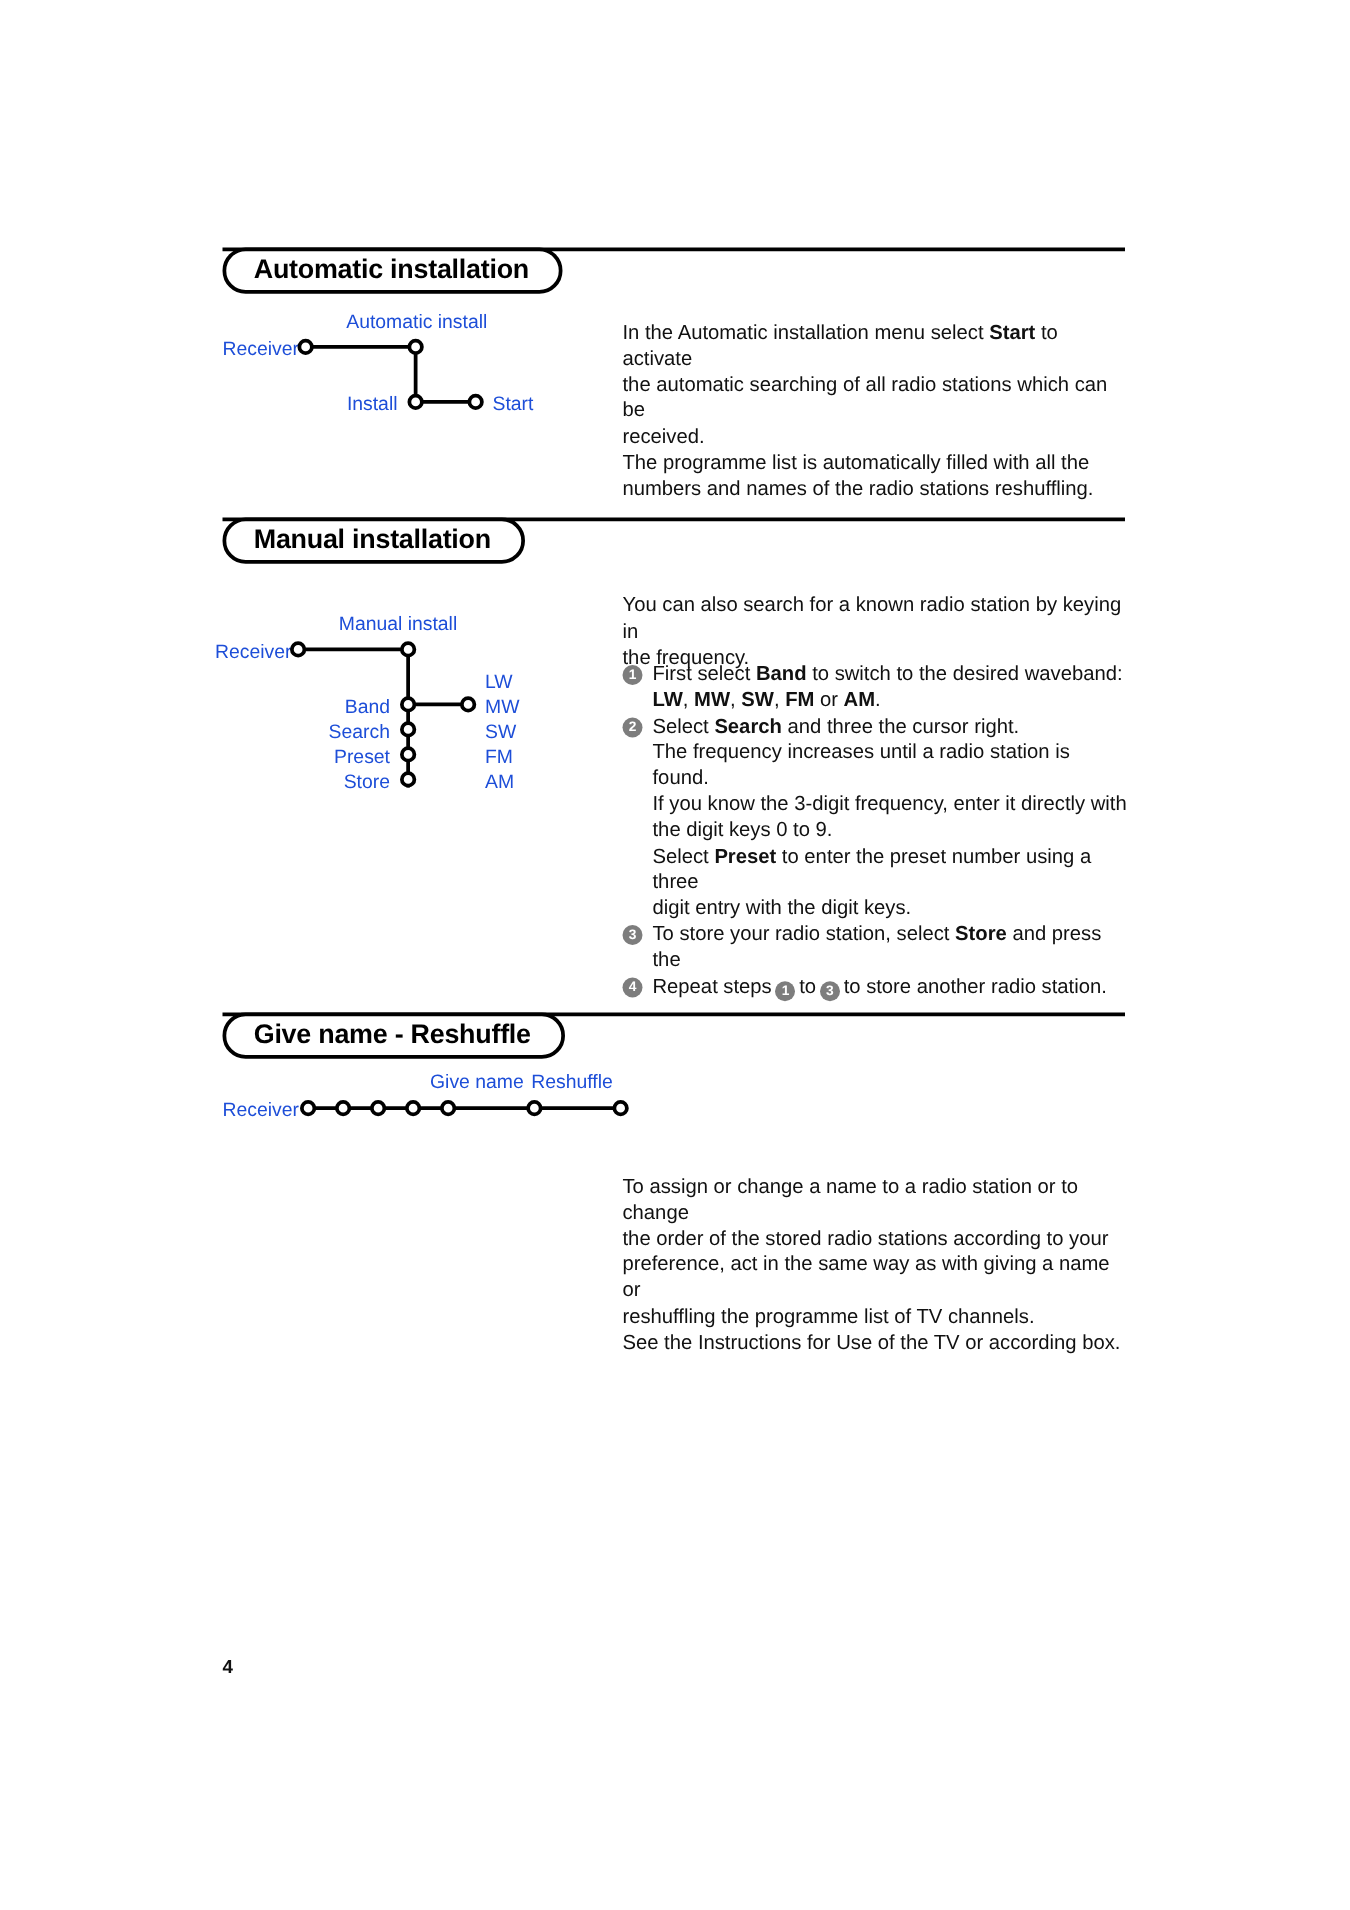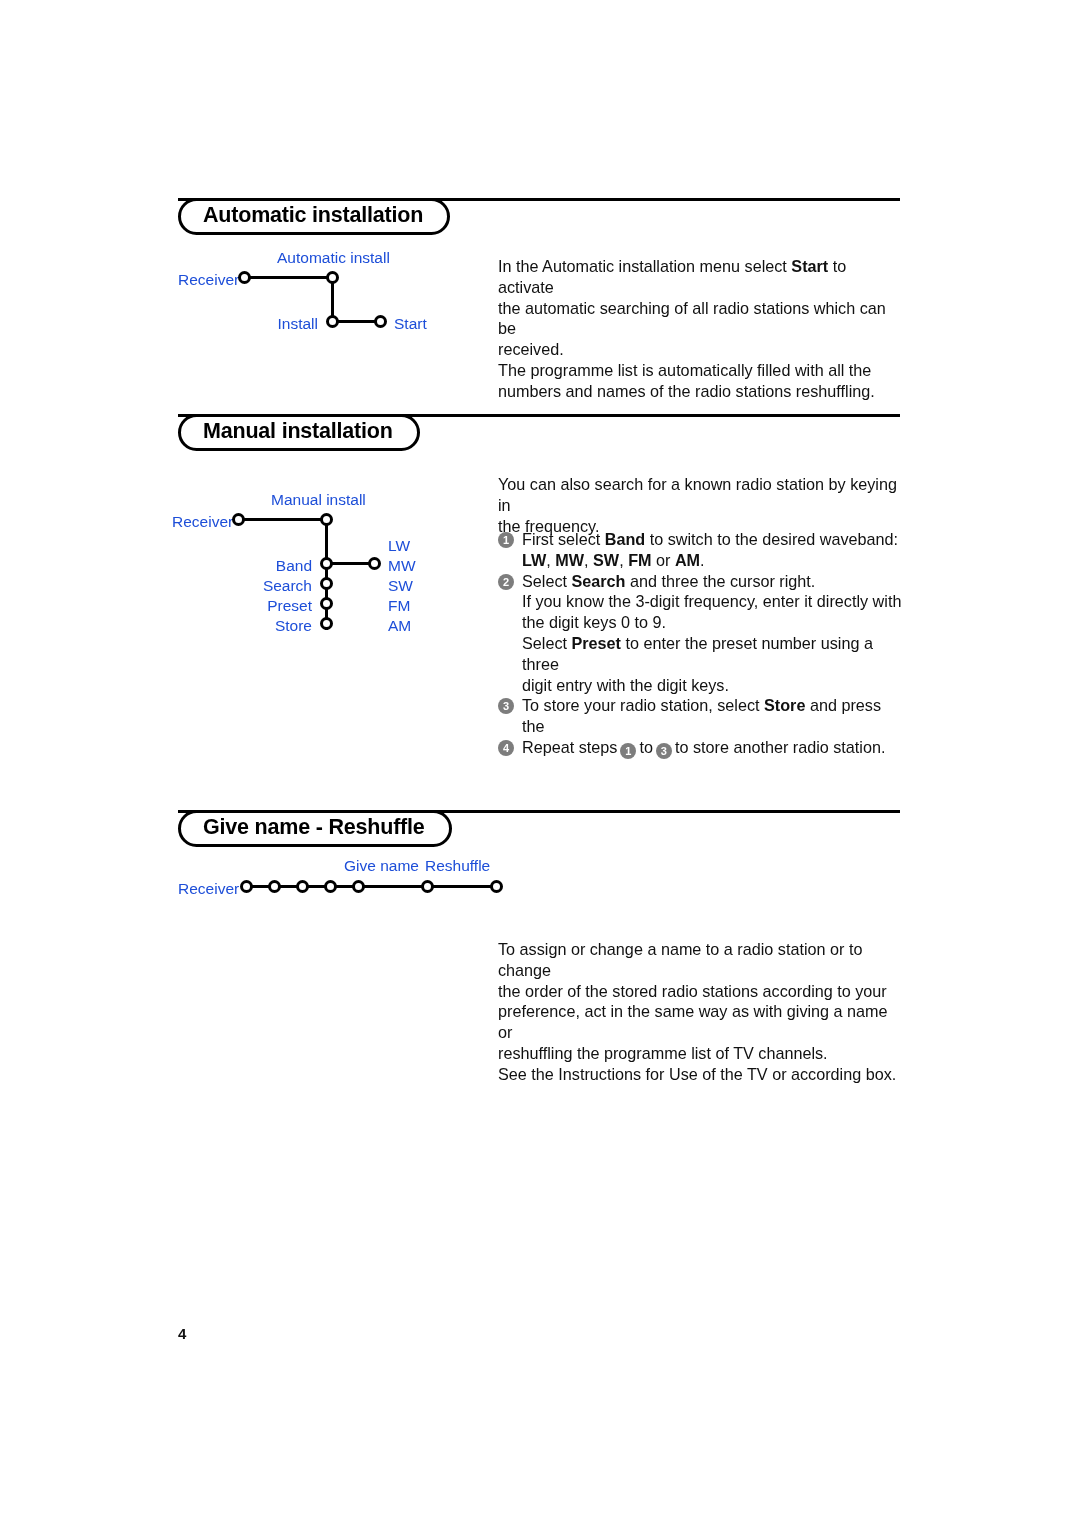--- a/index.html
+++ b/index.html
@@ -254,20 +254,21 @@
       <div>
         <b>LW</b><span>, </span><b>MW</b><span>, </span><b>SW</b><span>, </span><b>FM</b><span> or </span><b>AM</b><span>.</span>
       </div>
     </div>
 
     <div class="step">
       <span class="bullet">2</span>
       <div>
         <span>Select </span><b>Search</b><span> and three the cursor right.</span>
       </div>
+      <div>The frequency increases until a radio station is found.</div>
       <div>If you know the 3-digit frequency, enter it directly with</div>
       <div>the digit keys 0 to 9.</div>
       <div>
         <span>Select </span><b>Preset</b><span> to enter the preset number using a three</span>
       </div>
       <div>digit entry with the digit keys.</div>
     </div>
 
     <div class="step">
       <span class="bullet">3</span>

